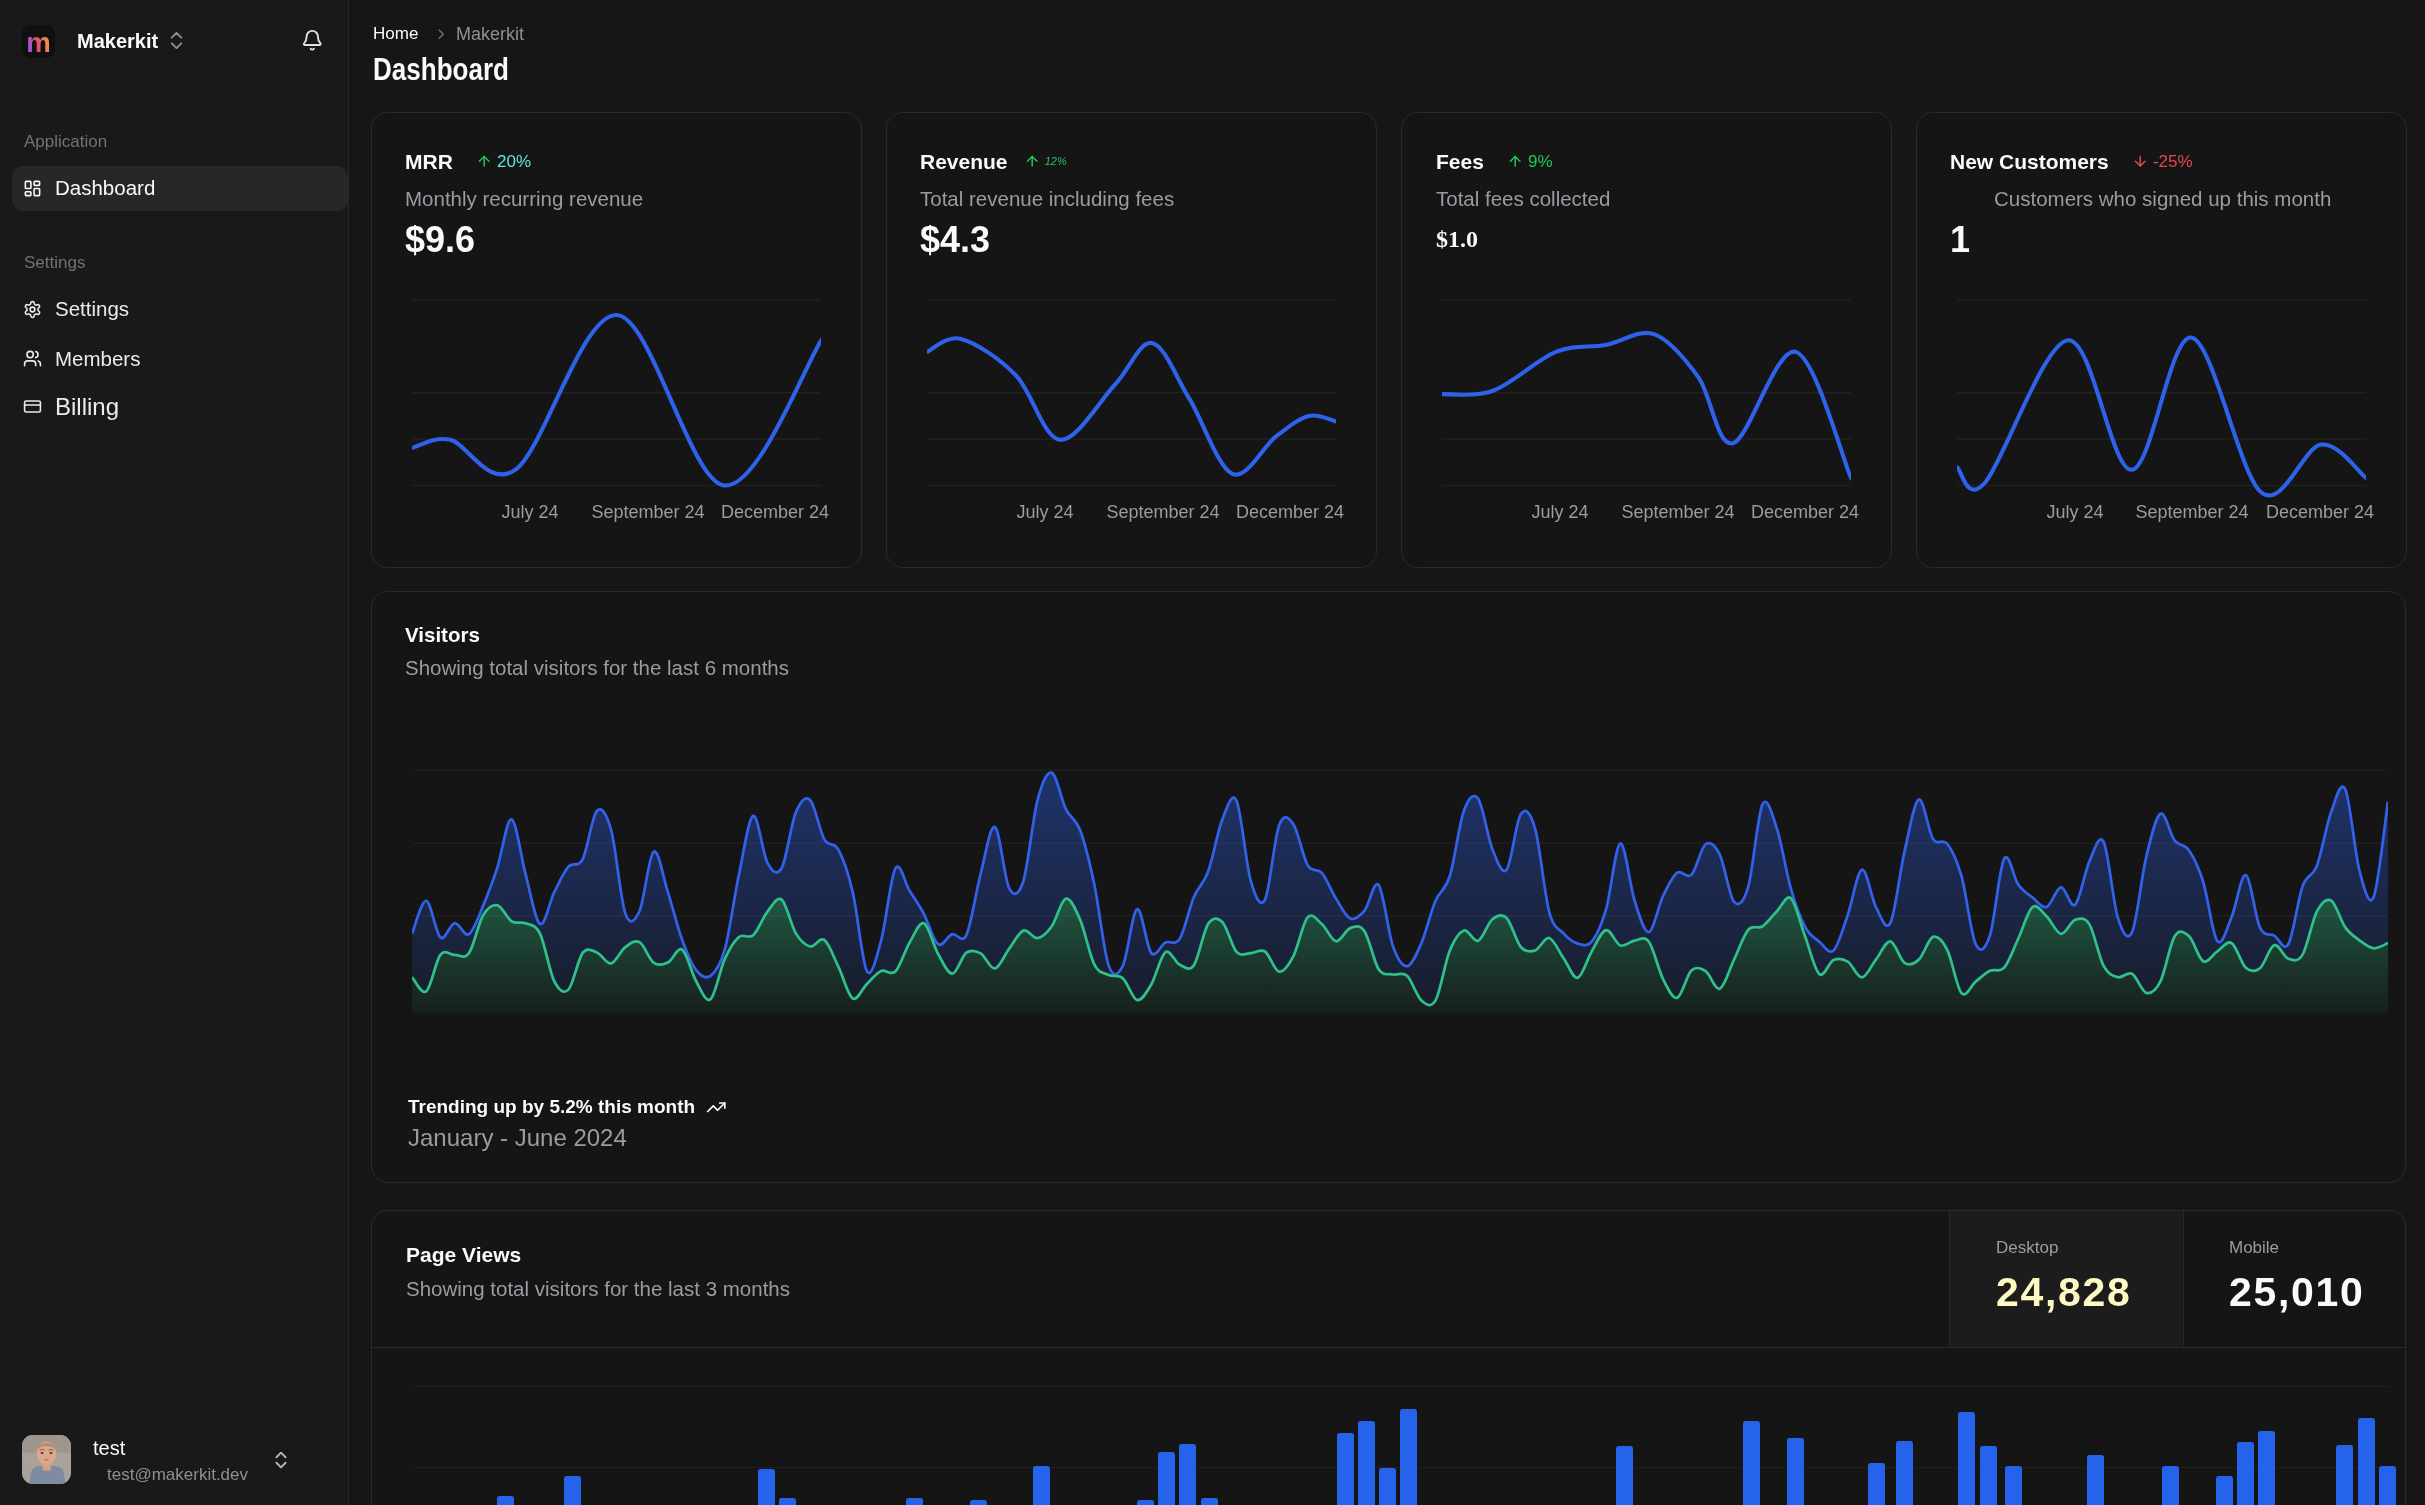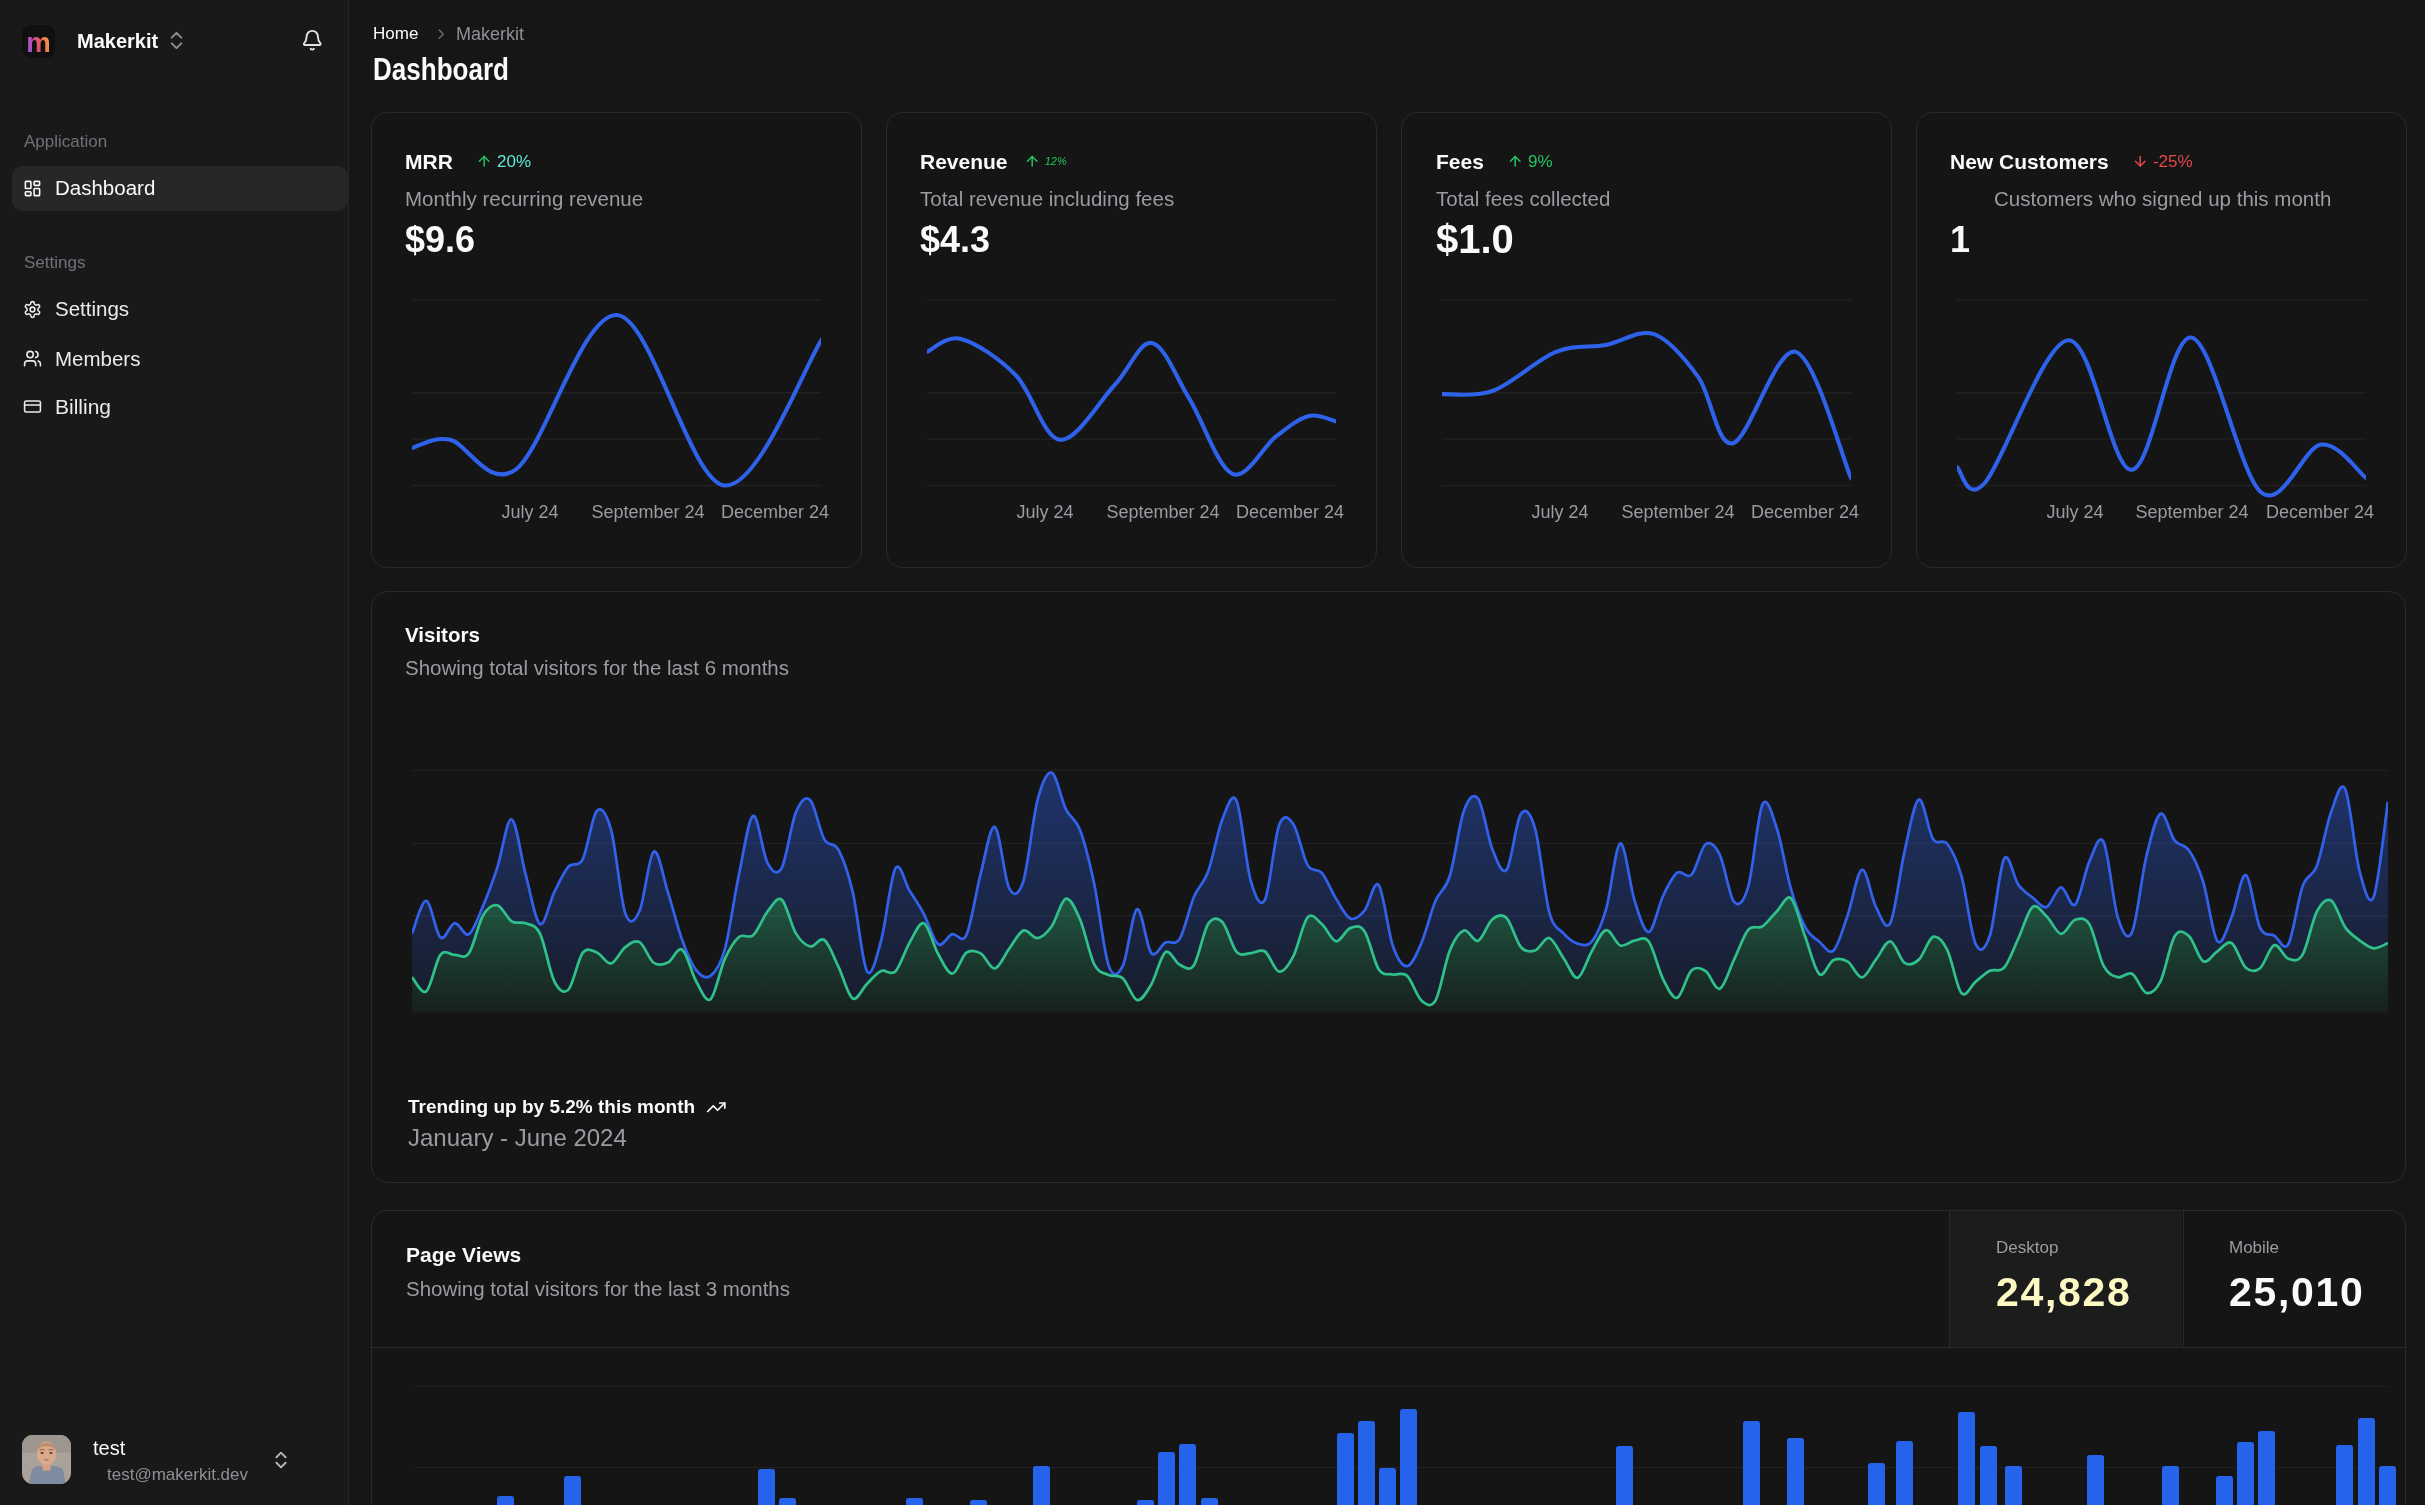--- a/index.html
+++ b/index.html
@@ -46,21 +46,21 @@
       <path d="M16 21v-2a4 4 0 0 0-4-4H6a4 4 0 0 0-4 4v2"></path>
       <circle cx="9" cy="7" r="4"></circle>
       <path d="M22 21v-2a4 4 0 0 0-3-3.87"></path>
       <path d="M16 3.13a4 4 0 0 1 0 7.75"></path>
     </svg>
 <div style="position:absolute;left:55px;top:346px;font-size:20.5px;line-height:25px;color:#ebebed;font-weight:400;white-space:nowrap;">Members</div>
 <svg width="19" height="19" viewBox="0 0 24 24" fill="none" stroke="#ebebed" stroke-width="2.0" stroke-linecap="round" stroke-linejoin="round" style="position:absolute;left:22.5px;top:397px;">
       <rect width="20" height="14" x="2" y="5" rx="2"></rect>
       <line x1="2" x2="22" y1="10" y2="10"></line>
     </svg>
-<div style="position:absolute;left:55px;top:394px;font-size:21px;line-height:25px;color:#ebebed;font-weight:400;white-space:nowrap;">Billing</div>
+<div style="position:absolute;left:55px;top:394px;font-size:24px;line-height:25px;color:#ebebed;font-weight:400;white-space:nowrap;">Billing</div>
 <svg width="49" height="49" viewBox="0 0 72 72" style="position:absolute;left:22px;top:1435px;">
 <defs>
         <clipPath id="avc">
           <rect width="72" height="72" rx="16"></rect>
         </clipPath>
       </defs>
 <g clip-path="url(#avc)">
 <rect width="72" height="72" fill="#a8a29b"></rect>
 <rect x="0" y="0" width="72" height="26" fill="#9c968f"></rect>
 <path d="M10 72 L14 52 Q20 44 30 46 L42 46 Q52 44 60 50 L64 72 Z" fill="#7e8ba0"></path>
@@ -128,21 +128,21 @@
 <div style="position:absolute;left:0px;top:501px;font-size:18px;line-height:22px;color:#9b9ba3;font-weight:400;white-space:nowrap;transform:translateX(-50%);left:1290px;">December 24</div>
 <div style="position:absolute;left:1401px;top:112px;width:491px;height:456px;background:#151515;border:1.4px solid #2a2a2a;border-radius:16.4px;"></div>
 <div style="position:absolute;left:1436px;top:147px;display:flex;align-items:center;gap:23px;">
 <span style="font-size:21px;font-weight:700;color:#fafafa;line-height:29px;white-space:nowrap;">Fees</span>
 <span style="display:flex;align-items:center;gap:4.8px;color:#24c45e;font-size:17px;line-height:29px;white-space:nowrap;"><svg width="16.4" height="16.4" viewBox="0 0 24 24" fill="none" stroke="#24c45e" stroke-width="2.2" stroke-linecap="round" stroke-linejoin="round" style="">
           <path d="m5 12 7-7 7 7"></path>
           <path d="M12 19V5"></path>
         </svg>9%</span>
 </div>
 <div style="position:absolute;left:1436px;top:186px;font-size:20.5px;line-height:25px;color:#9b9ba3;font-weight:400;white-space:nowrap;">Total fees collected</div>
-<div style="position:absolute;left:1436px;top:217px;font-size:40px;line-height:45px;color:#fafafa;font-weight:700;white-space:nowrap;">$1.0</div>
+<div style="position:absolute;left:1436px;top:217px;font-size:24px;line-height:45px;color:#fafafa;font-weight:700;white-space:nowrap;font-family:Liberation Serif, serif;">$1.0</div>
 <svg width="409" height="205" viewBox="0 0 600 300" style="position:absolute;left:1442px;top:293px;">
 <line x1="0" y1="10" x2="600" y2="10" stroke="rgba(255,255,255,0.055)" stroke-width="2"></line>
       <line x1="0" y1="146" x2="600" y2="146" stroke="rgba(255,255,255,0.055)" stroke-width="2"></line>
       <line x1="0" y1="214" x2="600" y2="214" stroke="rgba(255,255,255,0.055)" stroke-width="2"></line>
       <line x1="0" y1="282" x2="600" y2="282" stroke="rgba(255,255,255,0.055)" stroke-width="2"></line>
 <path d="M 0.0 148.0 C 12.5 147.2 47.2 153.3 75.0 143.0 C 102.8 132.7 139.5 97.2 167.0 86.0 C 194.5 74.8 216.0 80.3 240.0 76.0 C 264.0 71.7 288.3 52.2 311.0 60.0 C 333.7 67.8 356.7 96.3 376.0 123.0 C 395.3 149.7 403.2 226.2 427.0 220.0 C 450.8 213.8 490.2 77.5 519.0 86.0 C 547.8 94.5 586.5 240.2 600.0 271.0 " fill="none" stroke="#2e62ea" stroke-width="6" stroke-linecap="round"></path>
 </svg>
 <div style="position:absolute;left:0px;top:501px;font-size:18px;line-height:22px;color:#9b9ba3;font-weight:400;white-space:nowrap;transform:translateX(-50%);left:1560px;">July 24</div>
 <div style="position:absolute;left:0px;top:501px;font-size:18px;line-height:22px;color:#9b9ba3;font-weight:400;white-space:nowrap;transform:translateX(-50%);left:1678px;">September 24</div>
 <div style="position:absolute;left:0px;top:501px;font-size:18px;line-height:22px;color:#9b9ba3;font-weight:400;white-space:nowrap;transform:translateX(-50%);left:1805px;">December 24</div>

